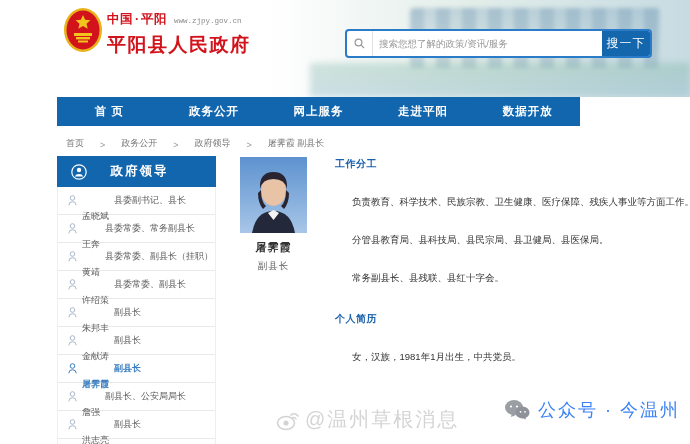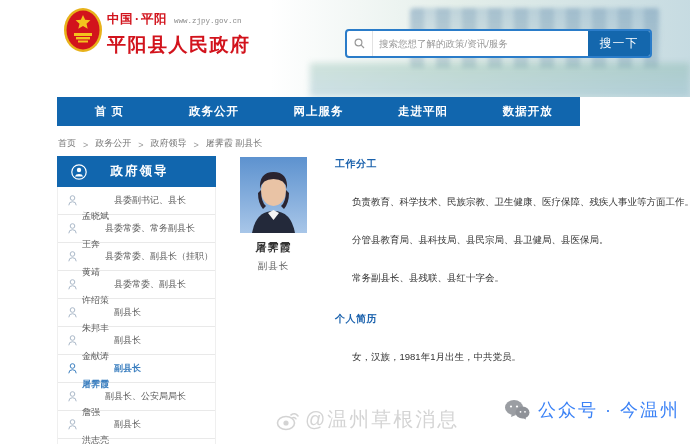--- a/index.html
+++ b/index.html
@@ -27,32 +27,32 @@
   .brand-url { font-size:7.5px; color:#8a8a8a; }
   .brand-title { margin-top:4px; font-size:19px; font-weight:bold; color:#d2131c; letter-spacing:1.5px; }
 
   .searchbar { position:absolute; left:345px; top:29px; width:307px; height:29px; display:flex;
     border:2px solid #2a7cc9; border-radius:4px; background:#fff; overflow:hidden; }
   .search-icon { width:26px; display:flex; align-items:center; justify-content:center;
     border-right:1px solid #e2e2e2; }
   .search-input { flex:1; border:none; outline:none; font-size:9.5px; color:#333; padding:0 6px;
     font-family:"Liberation Sans", sans-serif; }
   .search-input::placeholder { color:#999; }
-  .search-btn { width:62px; background:#1467ad; color:#fff; border:none; font-size:12px;
+  .search-btn { width:48px; background:#1467ad; color:#fff; border:none; font-size:12px;
     cursor:pointer; font-family:"Liberation Sans", sans-serif; letter-spacing:1px; }
 
   
   .nav { position:absolute; left:57px; top:97px; width:523px; height:29px; background:#1166ae;
     display:flex; }
   .nav-item { flex:1; display:flex; align-items:center; justify-content:center; color:#fff;
     font-size:11.5px; font-weight:bold; cursor:pointer; letter-spacing:1px; }
 
   
-  .breadcrumb { position:absolute; left:58px; top:137px; font-size:9px; color:#777;
-    display:flex; gap:7px; align-items:flex-end; }
+  .breadcrumb { position:absolute; left:66px; top:137px; font-size:9px; color:#777;
+    display:flex; gap:16px; align-items:flex-end; }
   .crumb { cursor:pointer; }
   .crumb-sep { color:#999; }
 
   
   .sidebar { position:absolute; left:57px; top:156px; width:159px; }
   .side-header { height:31px; background:#1166ae; display:flex; align-items:center;
     padding-left:14px; }
   .side-header-label { flex:1; text-align:center; color:#fff; font-size:12.5px; font-weight:bold;
     letter-spacing:2px; margin-right:24px; }
   .side-list { background:#fff; border-left:1px solid #efefef; border-right:1px solid #efefef; }

